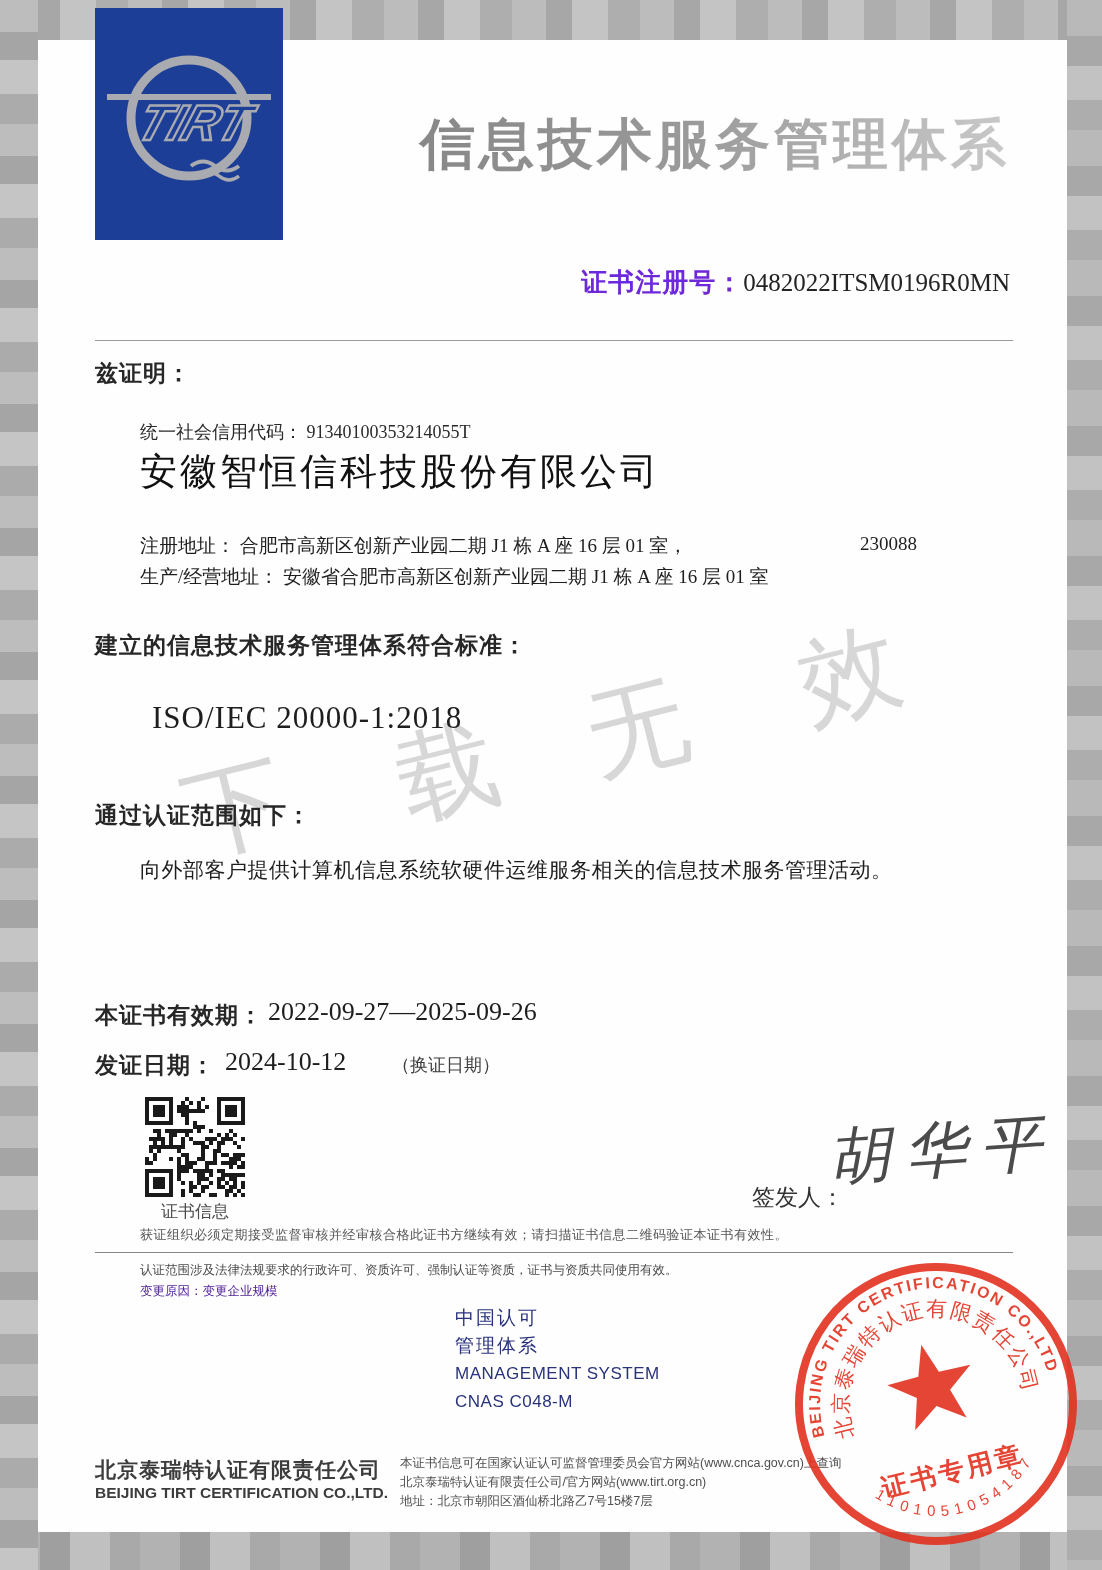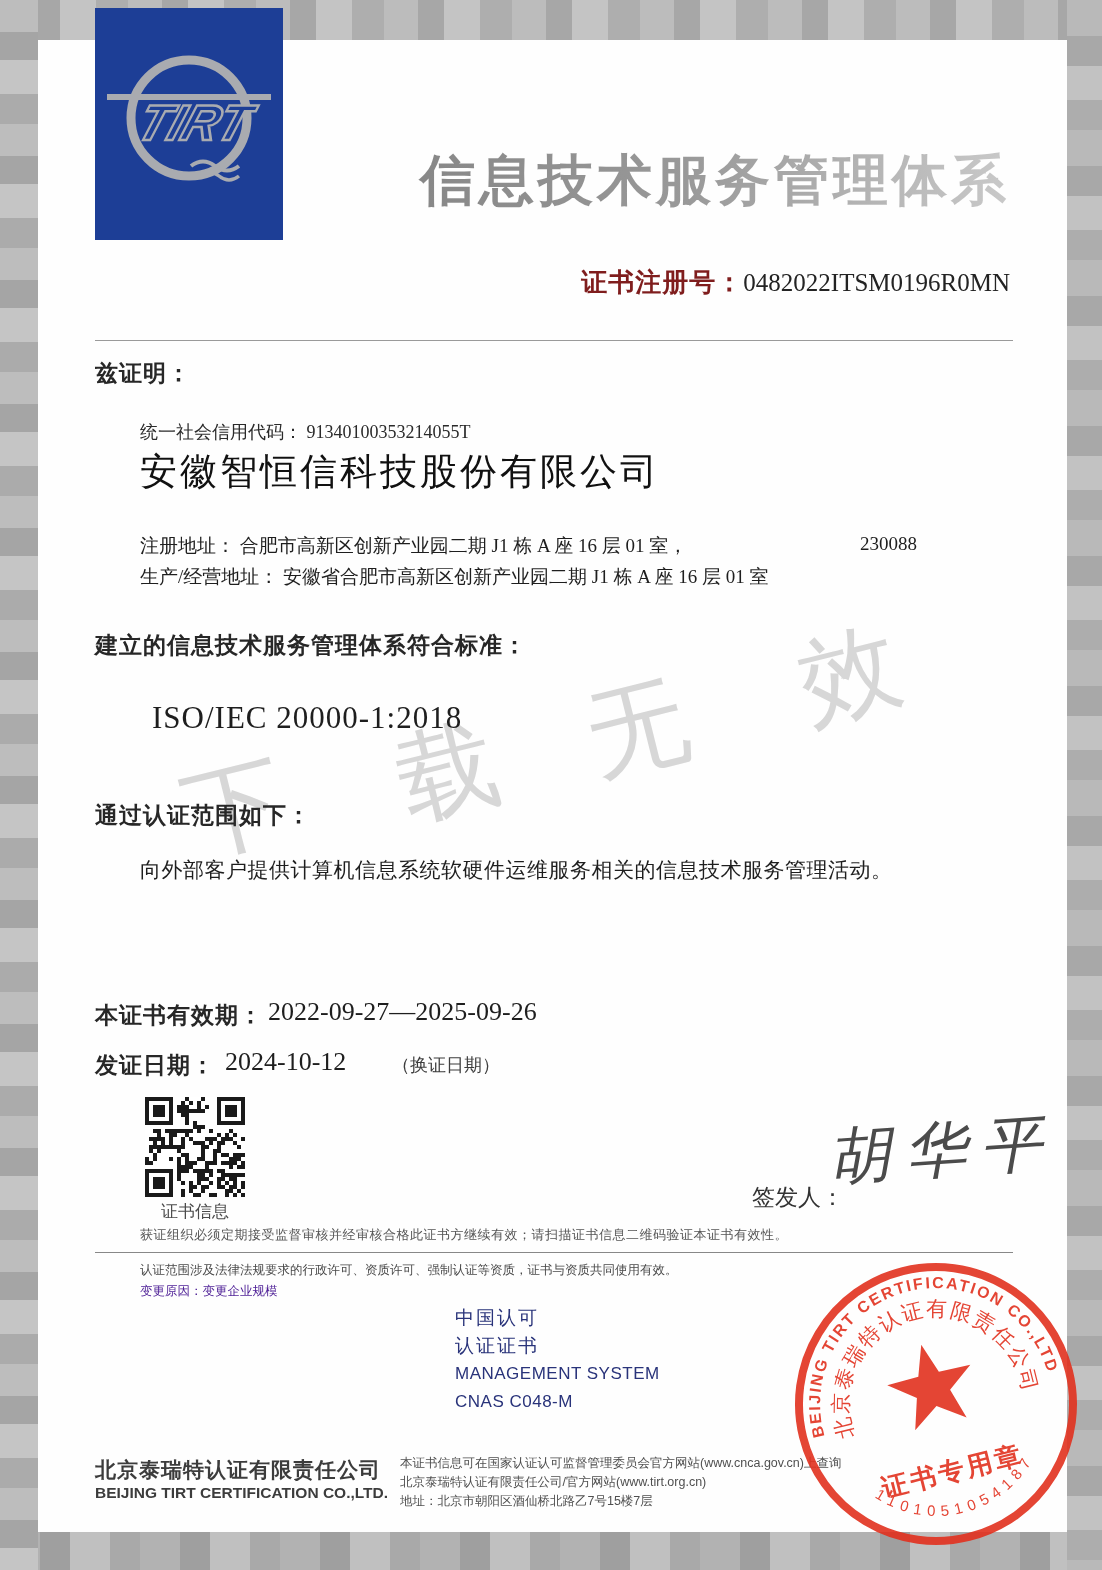--- a/index.html
+++ b/index.html
@@ -25,26 +25,26 @@
   
   .logo-box { left:95px; top:8px; width:188px; height:232px; background:#1d3e96; z-index:3; }
 
   
   .title { right:92px; top:112px; width:720px; text-align:right; z-index:2; }
   .title .t1, .title .t2 {
     font-weight:bold; letter-spacing:4px; line-height:1.18;
     background:linear-gradient(90deg,#7f7f7f 0%,#999999 55%,#c9c9c9 100%);
     -webkit-background-clip:text; background-clip:text; color:transparent;
   }
-  .title .t1 { font-size:55px;margin-top:36px; }
+  .title .t1 { font-size:55px; }
   .title .t2 { font-size:55px; background:linear-gradient(90deg,#8a8a8a,#b9b9b9);
     -webkit-background-clip:text; background-clip:text; }
 
   .regline { left:0px; top:265px; width:1010px; text-align:right; z-index:2; }
-  .regline .reg-label { font-size:26px; font-weight:bold; color:#7f1d1d; letter-spacing:1px; }
+  .regline .reg-label { font-size:26px; font-weight:bold; color:#6d28d9; letter-spacing:1px; }
   .regline .reg-num { font-family:"Liberation Serif", serif; font-size:25px; color:#232323; }
 
   .rule { height:1px; background:#9a9a9a; z-index:2; }
   .rule1 { left:95px; top:340px; width:918px; }
   .rule2 { left:95px; top:1252px; width:918px; background:#888; }
 
   .h-bold { font-weight:bold; color:#272727; font-size:23px; letter-spacing:1px; z-index:2; }
   .serif { font-family:"Liberation Serif", serif; color:#1e1e1e; z-index:2; }
 
   .certify { left:95px; top:358px; }
@@ -363,21 +363,21 @@
   <div class="abs signer-label">签发人：</div>
   <div class="abs signature">胡华平</div>
 
   <div class="abs serif notice1">获证组织必须定期接受监督审核并经审核合格此证书方继续有效；请扫描证书信息二维码验证本证书有效性。</div>
   <div class="abs rule rule2"></div>
   <div class="abs serif notice2">认证范围涉及法律法规要求的行政许可、资质许可、强制认证等资质，证书与资质共同使用有效。</div>
   <div class="abs serif notice3">变更原因：变更企业规模</div>
 
   <div class="abs cnas-text">
     <div class="cn">中国认可</div>
-    <div class="cn">认证证书</div>
+    <div class="cn">管理体系</div>
     <div class="en">MANAGEMENT SYSTEM</div>
     <div class="en">CNAS C048-M</div>
   </div>
 
   <div class="abs seal">
     <svg width="296" height="296" viewBox="-148 -148 296 296">
       <defs>
         <path id="arcEn" d="M -116 0 A 116 116 0 1 1 116 0"></path>
         <path id="arcCn" d="M -88 0 A 88 88 0 1 1 88 0"></path>
         <path id="arcNum" d="M -106 34 A 111 111 0 0 0 106 34"></path>

